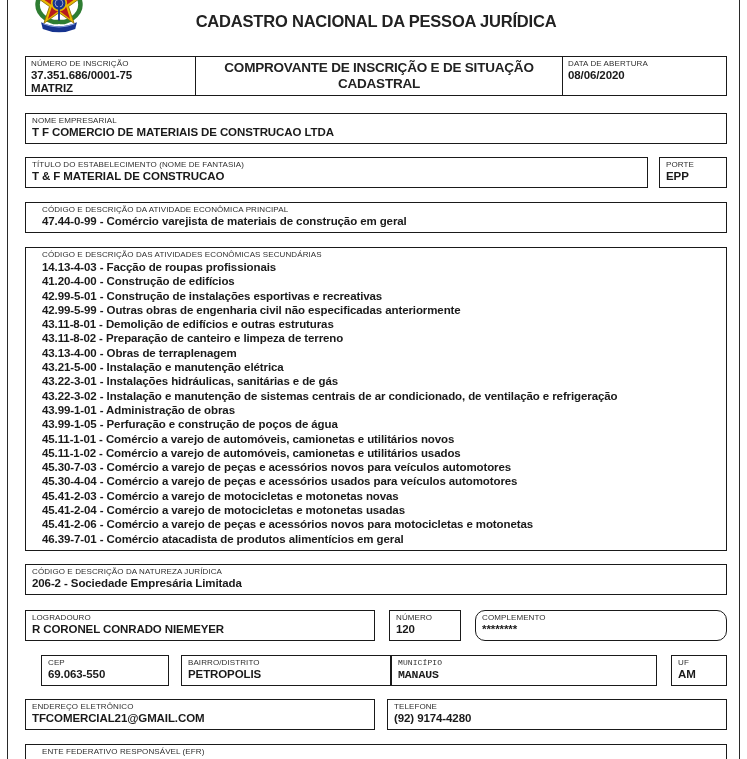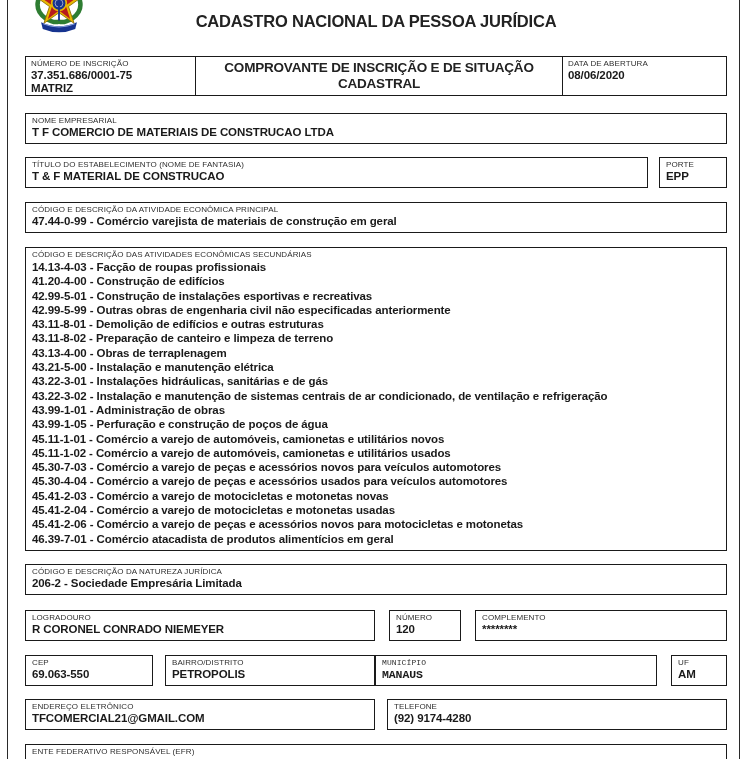--- a/index.html
+++ b/index.html
@@ -50,28 +50,28 @@
   .flabel { font-size: 8px; line-height: 10px; color: #2e2e2e; letter-spacing: 0.1px; white-space: nowrap; }
   .fvalue { font-size: 11.5px; line-height: 13px; font-weight: bold; letter-spacing: -0.1px; white-space: nowrap; }
   .fbox {
     border: 1px solid #1a1a1a;
     padding: 2px 6px 4px 6px;
     background: #fff;
   }
   .frow { display: flex; }
   .mt-lg { margin-top: 17px; }
   .mt    { margin-top: 13px; }
-  .mt2   { margin-top: 14px; }
+  .mt2   { margin-top: 14px; padding-left: 16px; }
   .act-item { font-size: 11.5px; line-height: 14.3px; font-weight: bold; letter-spacing: -0.1px; white-space: nowrap; }
   
   .w-fant { flex: 1; margin-right: 11px; }
   .w-porte { width: 68px; }
   .w-logr { width: 350px; margin-right: 14px; }
   .w-num  { width: 72px; margin-right: 14px; }
-  .w-comp { flex: 1; }
+  .w-comp { flex: 1; border-radius: 10px; }
   .w-cep  { width: 128px; margin-right: 12px; }
   .w-bair { width: 210px; }
   .w-mun  { flex: 1; margin-right: 14px; font-family: Liberation Mono, monospace; }
   .w-uf   { width: 56px; }
   .w-mail { width: 350px; margin-right: 12px; }
   .w-tel  { flex: 1; }
 </style>
 </head>
 <body>
 

